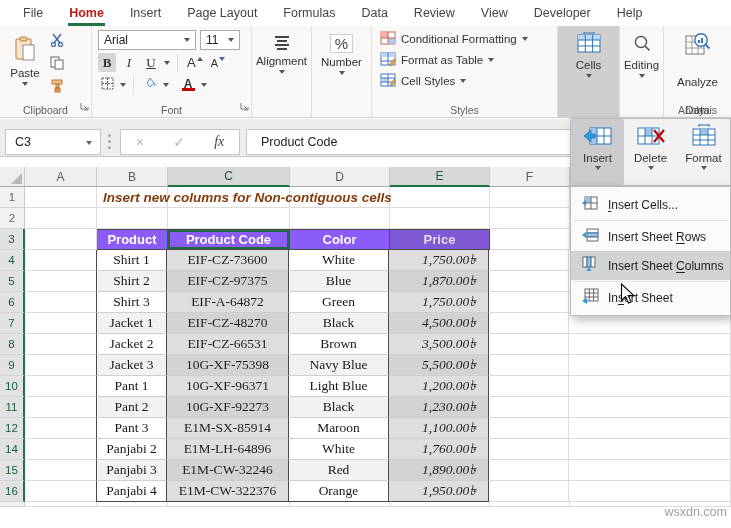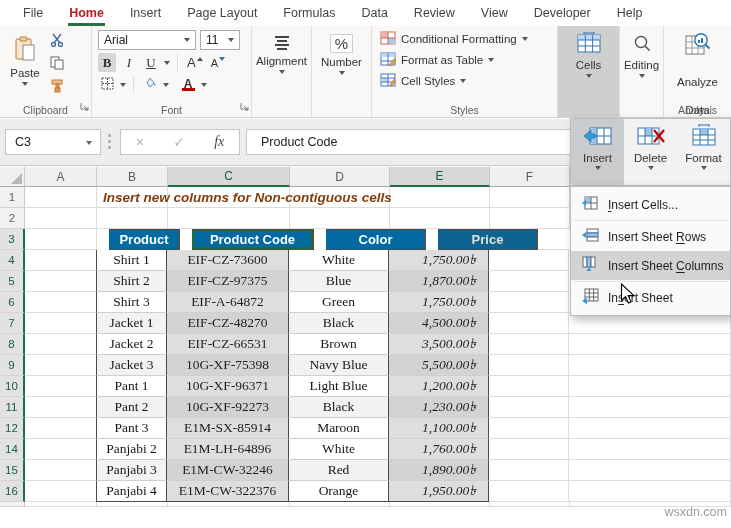--- a/index.html
+++ b/index.html
@@ -45,21 +45,21 @@
 
   .g-styles { width:186px; }
   .styles-inner { display:flex; flex-direction:column; padding:5px 6px 14px 8px; gap:5px; width:100%; }
   .stylerow { display:flex; align-items:center; gap:5px; font-size:11.5px; color:#333; }
 
   .g-cells { width:62px; } .g-edit { width:44px; } .g-anal { width:67px; border-right:none; }
   .cellsbtn { width:100%; height:100%; }
   .cellsbtn.open { background:#D1CFCE; }
 
   
-  .fbar { position:absolute; top:119px; left:0; right:0; height:47px; background:#EDEDEC; border-bottom:1px solid #C8C6C4; }
+  .fbar { position:absolute; top:119px; left:0; right:0; height:38px; background:#EDEDEC; border-bottom:1px solid #C8C6C4; }
   .namebox { position:absolute; left:5px; top:10px; width:96px; height:26px; background:#fff; border:1px solid #C8C6C4; display:flex; align-items:center; font-size:12.5px; color:#222; padding-left:9px; }
   .namebox .chev { position:absolute; right:8px; top:11px; border-top-color:#666; }
   .fdots { position:absolute; left:108px; top:15px; width:3px; }
   .fdots i { display:block; width:3px; height:3px; border-radius:50%; background:#A6A6A6; margin-bottom:3px; }
   .fxbox { position:absolute; left:120px; top:10px; width:120px; height:26px; background:#fff; border:1px solid #C8C6C4; display:flex; align-items:center; justify-content:space-around; }
   .fxcancel, .fxenter { color:#B3B3B3; font-size:14px; }
   .fxfx { font-family:"Liberation Serif",serif; font-style:italic; font-size:14px; color:#444; }
   .ffield { position:absolute; left:246px; top:10px; width:485px; height:26px; background:#fff; border:1px solid #C8C6C4; display:flex; align-items:center; padding-left:14px; font-size:12.5px; color:#222; }
 
   
@@ -76,21 +76,21 @@
   .cell { border-right:1px solid #DCDCDC; border-bottom:1px solid #DCDCDC; background:transparent; }
   .note { position:absolute; left:103px; top:23px; white-space:nowrap; font-style:italic; font-weight:600; font-size:13.5px; color:#843C0C; z-index:2; }
 
   .tb { font-family:"Liberation Serif",serif; font-size:13.5px; color:#161616; display:flex; align-items:center; justify-content:center; border-right:1px solid #4A4A4A; border-bottom:1px solid #CFCFCF; background:#fff; }
   .tb.first { border-left:1px solid #4A4A4A; margin-left:-1px; }
   .band .tb { background:#F2F2F2; }
   .last .tb { border-bottom:1px solid #4A4A4A; }
   .sel { position:relative; }
   .sel::after { content:""; position:absolute; inset:0; background:rgba(70,70,70,0.18); pointer-events:none; }
   .price { justify-content:flex-end; padding-right:12px; font-style:italic; }
-  .th { background:#0369a1; color:#fff; font-weight:700; font-size:13px; display:flex; align-items:center; justify-content:center; border-right:1px solid #8C3D08; border-top:1px solid #4A4A4A; border-bottom:1px solid #4A4A4A;margin-left:12px; }
+  .th { background:#8b5cf6; color:#fff; font-weight:700; font-size:13px; display:flex; align-items:center; justify-content:center; border-right:1px solid #8C3D08; border-top:1px solid #4A4A4A; border-bottom:1px solid #4A4A4A; }
   .th.activecell { box-shadow:inset 0 0 0 2px #1E6B3C; }
 
   
   .dd-panel { position:absolute; left:570px; top:118px; width:161px; height:68px; background:#F2F2F2; border:1px solid #BDBDBD; box-shadow:3px 4px 9px rgba(0,0,0,0.28); display:flex; z-index:5; }
   .dd-btn { flex:1; display:flex; flex-direction:column; align-items:center; padding-top:5px; gap:2px; font-size:11.5px; color:#333; }
   .dd-btn.pressed { background:#C9CBCC; }
   .dd-menu { position:absolute; left:570px; top:186px; width:161px; background:#FAFAFA; border:1px solid #BDBDBD; box-shadow:3px 4px 9px rgba(0,0,0,0.28); padding:3px 0; z-index:5; }
   .mi { height:29px; display:flex; align-items:center; gap:9px; padding-left:10px; font-size:12px; color:#1E1E1E; }
   .mi.hl { background:#D2D4D4; }
   .accel { text-decoration:underline; text-underline-offset:2px; }

